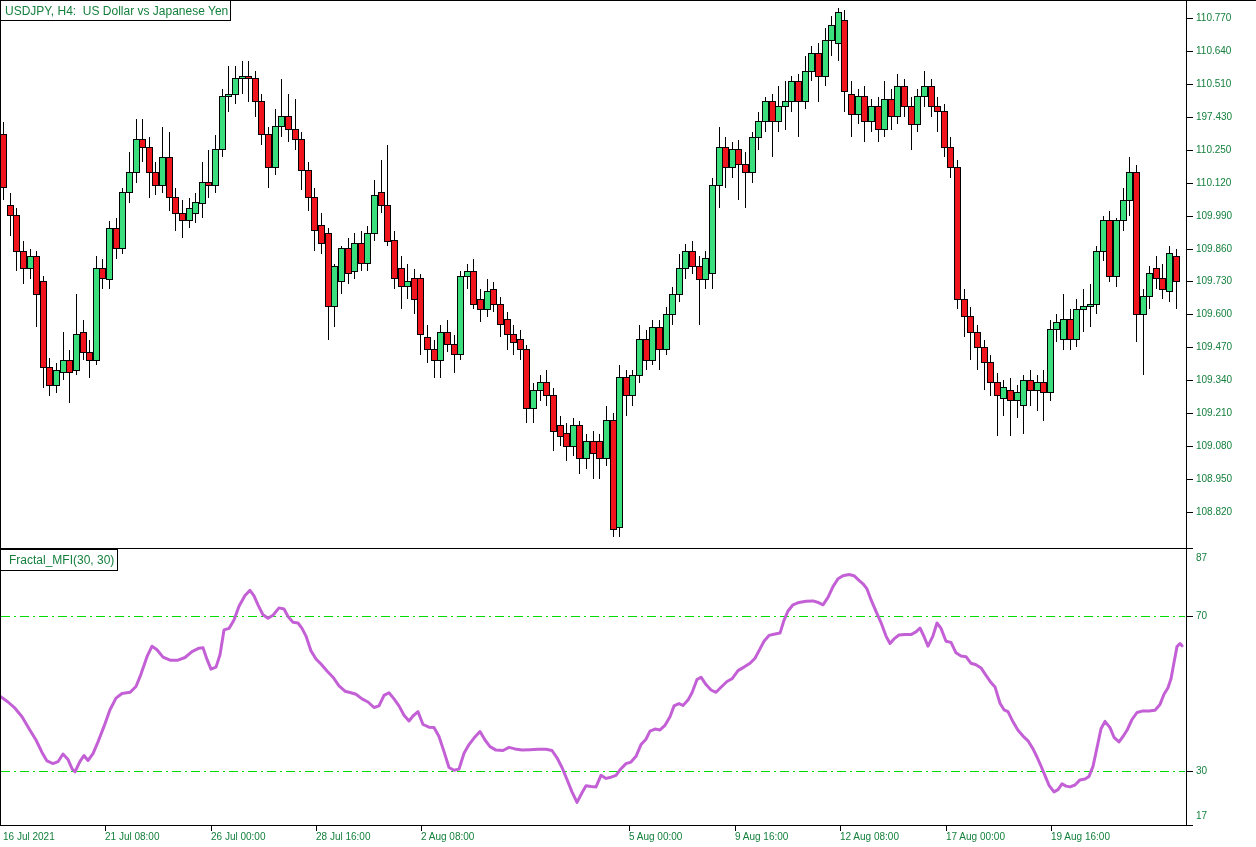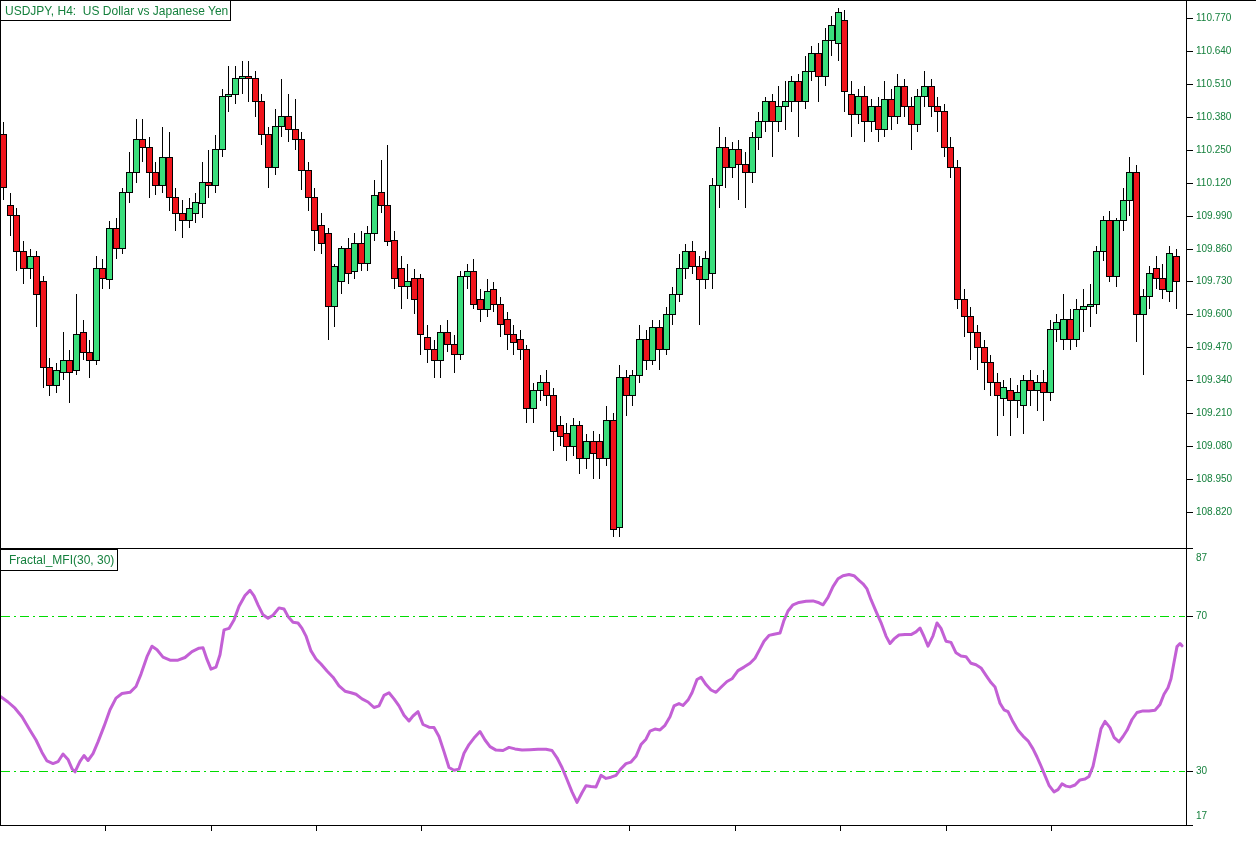--- a/index.html
+++ b/index.html
@@ -419,33 +419,45 @@
 
 
   <div id="indi-label-box" class="label-box">
     <span>Fractal_MFI(30, 30)</span>
   </div>
 
   <div id="price-axis">
       <div class="axis-label" style="left: 2px; top: 10px;">110.770</div>
       <div class="axis-label" style="left: 2px; top: 42.9329px;">110.640</div>
       <div class="axis-label" style="left: 2px; top: 75.8658px;">110.510</div>
-      <div class="axis-label" style="left: 2px; top: 108.799px;">110.380</div>
+      <div class="axis-label" style="left: 2px; top: 108.799px;">197.430</div>
       <div class="axis-label" style="left: 2px; top: 141.732px;">110.250</div>
       <div class="axis-label" style="left: 2px; top: 174.664px;">110.120</div>
       <div class="axis-label" style="left: 2px; top: 207.597px;">109.990</div>
       <div class="axis-label" style="left: 2px; top: 240.53px;">109.860</div>
       <div class="axis-label" style="left: 2px; top: 273.463px;">109.730</div>
       <div class="axis-label" style="left: 2px; top: 306.396px;">109.600</div>
       <div class="axis-label" style="left: 2px; top: 339.329px;">109.470</div>
       <div class="axis-label" style="left: 2px; top: 372.262px;">109.340</div>
       <div class="axis-label" style="left: 2px; top: 405.195px;">109.210</div>
       <div class="axis-label" style="left: 2px; top: 438.128px;">109.080</div>
       <div class="axis-label" style="left: 2px; top: 471.061px;">108.950</div>
       <div class="axis-label" style="left: 2px; top: 503.993px;">108.820</div>
     </div>
   <div id="indi-axis">
       <div class="axis-label" style="left: 2px; top: 550px;">87</div>
       <div class="axis-label" style="left: 2px; top: 608px;">70</div>
       <div class="axis-label" style="left: 2px; top: 763px; text-align: right;">30</div>
       <div class="axis-label" style="left: 2px; top: 808px;">17</div>
     </div>
+  <div id="time-axis">
+      <div class="axis-label" style="left: 3px; top: 3px;">16 Jul 2021</div>
+      <div class="axis-label" style="left: 105px; top: 3px;">21 Jul 08:00</div>
+      <div class="axis-label" style="left: 211px; top: 3px;">26 Jul 00:00</div>
+      <div class="axis-label" style="left: 316px; top: 3px;">28 Jul 16:00</div>
+      <div class="axis-label" style="left: 421px; top: 3px;">2 Aug 08:00</div>
+      <div class="axis-label" style="left: 629px; top: 3px;">5 Aug 00:00</div>
+      <div class="axis-label" style="left: 735px; top: 3px;">9 Aug 16:00</div>
+      <div class="axis-label" style="left: 840px; top: 3px;">12 Aug 08:00</div>
+      <div class="axis-label" style="left: 946px; top: 3px;">17 Aug 00:00</div>
+      <div class="axis-label" style="left: 1051px; top: 3px;">19 Aug 16:00</div>
+    </div>
 </div>
 
 </body></html>

